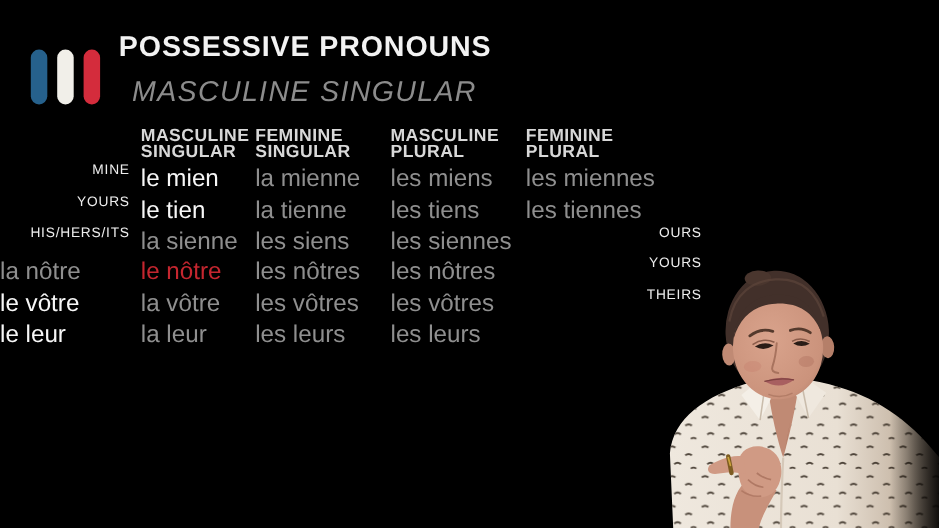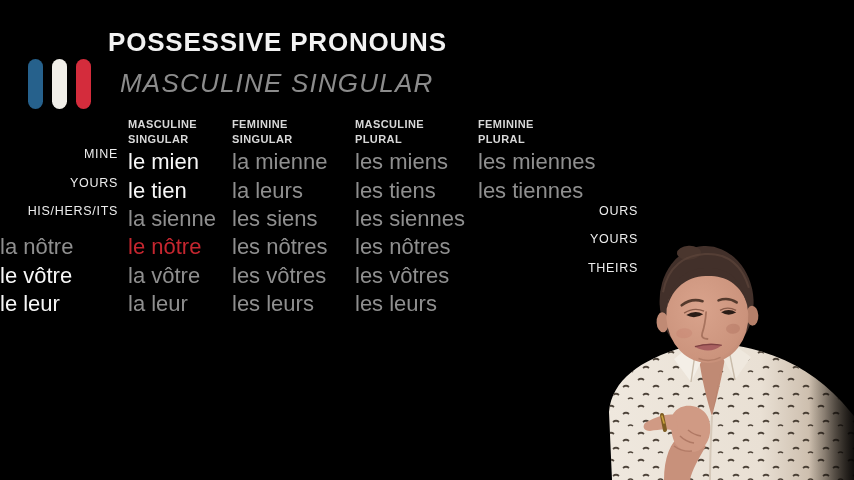--- a/index.html
+++ b/index.html
@@ -16,21 +16,21 @@
     --flag-red:#d42c3c;
   }
   html,body{margin:0;padding:0;background:#111;}
   .stage{
     position:relative;width:854px;height:480px;background:var(--bg);
     overflow:hidden;font-family:"Liberation Sans", sans-serif;
     -webkit-font-smoothing:antialiased;
   }
 
   
-  .hdr{position:absolute;left:28px;top:28px;display:flex;align-items:flex-end;}
+  .hdr{position:absolute;left:28px;top:28px;display:flex;align-items:center;}
   .logo{display:flex;gap:9px;margin-top:3px;}
   .pill{width:15px;height:50px;border-radius:8px;display:block;}
   .pill.b{background:var(--flag-blue);}
   .pill.w{background:var(--flag-white);}
   .pill.r{background:var(--flag-red);}
   .titles{margin-left:17px;}
   .titles h1{
     margin:0;font-size:26px;line-height:29px;font-weight:700;
     letter-spacing:0.8px;color:var(--title-white);
   }
@@ -41,21 +41,21 @@
 
   
   .tbl{
     position:absolute;left:0;top:112px;width:648px;
     display:grid;
     grid-template-columns:128px 104px 123px 123px 170px;
     grid-auto-rows:28.3px;
   }
   .tbl .hrow{height:40px;display:flex;align-items:flex-start;}
   .colhead{
-    font-size:11px;font-weight:700;letter-spacing:0.4px;
+    font-size:16px;font-weight:700;letter-spacing:0.4px;
     color:var(--header-gray);line-height:14.5px;padding-top:5px;
   }
   .rlabel{
     color:var(--label-white);font-size:12.5px;letter-spacing:0.7px;
     text-align:right;padding-right:10px;
     display:flex;align-items:center;justify-content:flex-end;
   }
   .cell{
     font-size:22px;display:flex;align-items:center;white-space:nowrap;margin-top:16px;
   }
@@ -104,21 +104,21 @@
     </div>
 
     <div class="rlabel">MINE</div>
     <div class="cell ms">le mien</div>
     <div class="cell gray">la mienne</div>
     <div class="cell gray">les miens</div>
     <div class="cell gray">les miennes</div>
 
     <div class="rlabel">YOURS</div>
     <div class="cell ms">le tien</div>
-    <div class="cell gray">la leurs</div>
+    <div class="cell gray">la tienne</div>
     <div class="cell gray">les tiens</div>
     <div class="cell gray">les tiennes</div>
 
     <div class="rlabel">HIS/HERS/ITS</div>
     <div class="cell gray">la sienne</div>
     <div class="cell gray">les siens</div>
     <div class="cell gray">les siennes</div>
 
     <div class="rlabel">OURS</div>
     <div class="cell gray">la nôtre</div>

